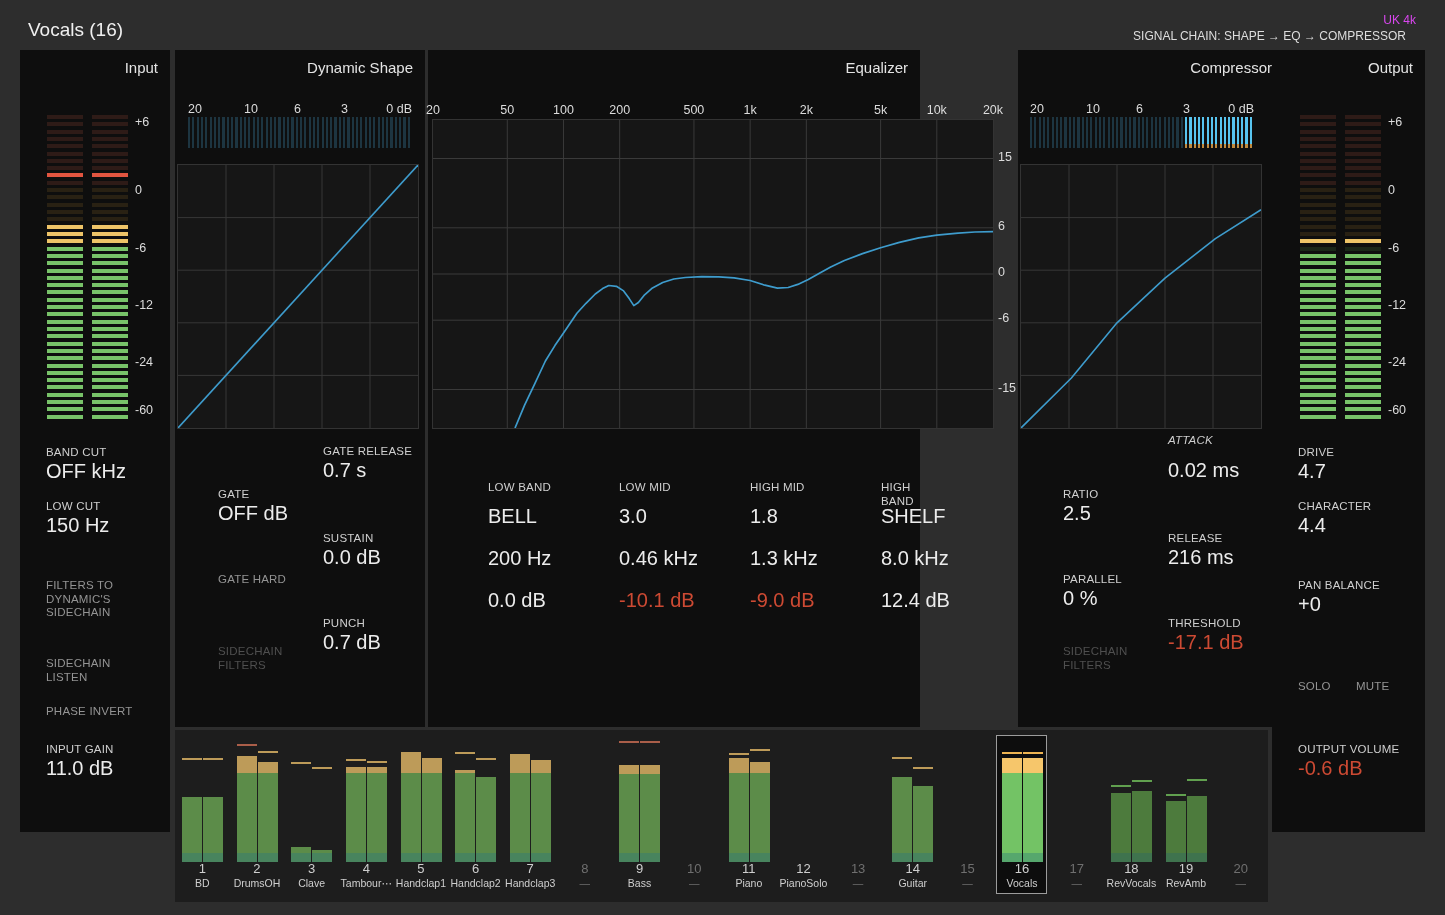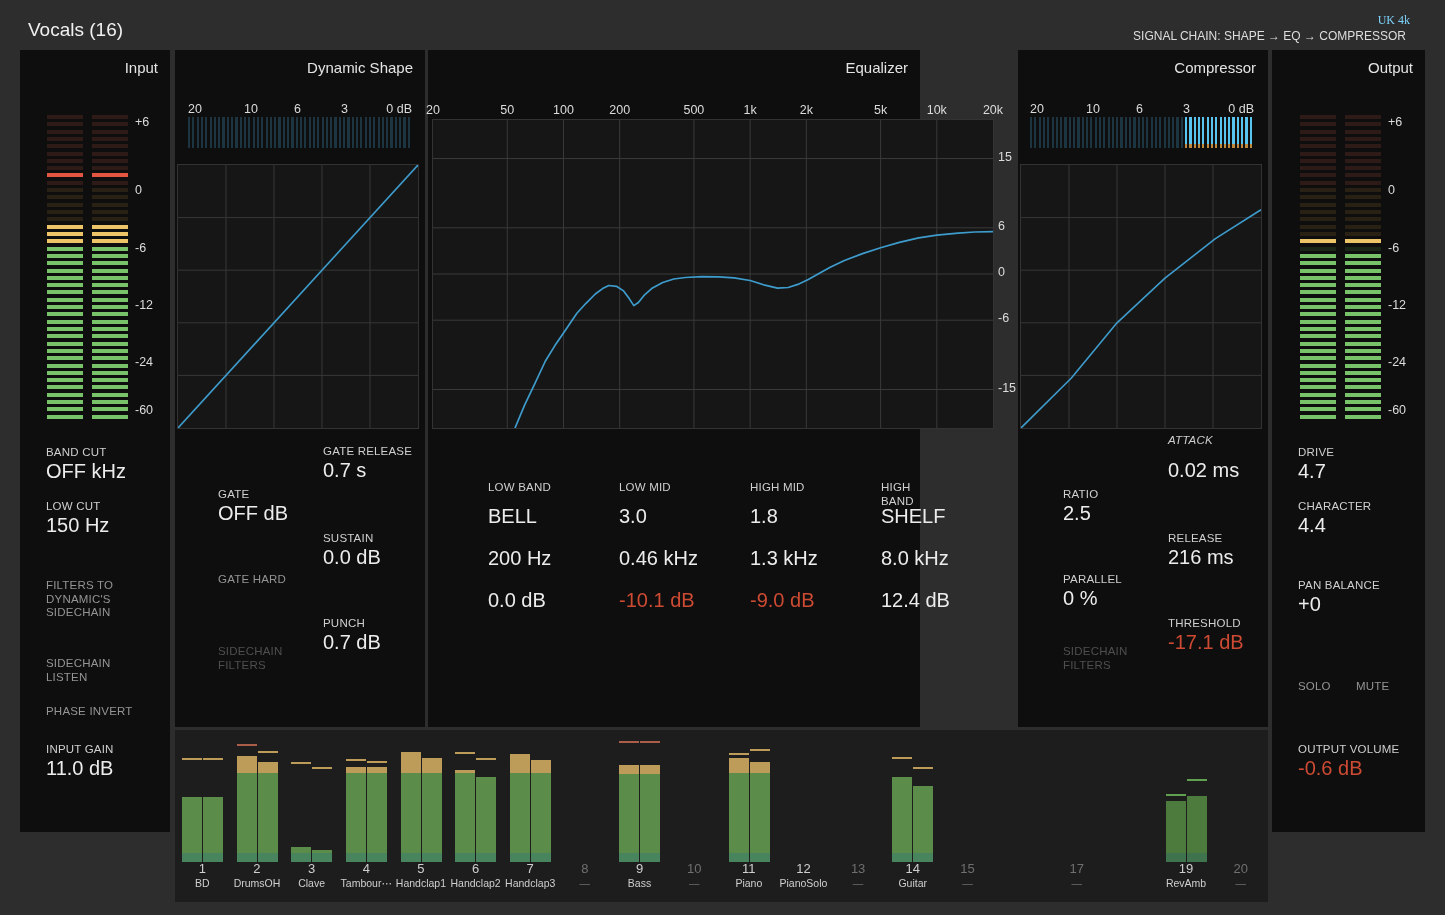--- a/index.html
+++ b/index.html
@@ -40,21 +40,21 @@
   .bar-cap.selected{background:#f6c66b;}
   .bar-peak{position:absolute;width:100%;height:2px;}
   .ch-num{position:absolute;top:131px;width:100%;text-align:center;font-size:13px;color:#cfcfcf;}
   .ch-name{position:absolute;top:147px;width:100%;text-align:center;font-size:10.5px;color:#cfcfcf;white-space:nowrap;}
   .channel.empty .ch-num,.channel.empty .ch-name{color:#6f6f6f;}
 </style>
 </head>
 <body>
 
 <div style="position:absolute;left:28px;top:19px;font-size:19px;color:#f0f0f0;">Vocals (16)</div>
-<div style="position:absolute;right:35px;top:13px;font-size:12px;color:#7dd3fc;font-family:Liberation Serif, serif;">UK 4k</div>
+<div style="position:absolute;right:29px;top:13px;font-size:12px;color:#d946ef;">UK 4k</div>
 <div style="position:absolute;right:39px;top:29px;font-size:12px;color:#dedede;">SIGNAL CHAIN: SHAPE → EQ → COMPRESSOR</div>
 
 <div class="panel" style="left:20px;top:50px;width:150px;height:782px;">
   <div class="panel-title">Input</div>
   <div class="vmeter" id="input-meter" style="left:27px;top:65px;">
       <div class="vm-bar" style="left: 0px;">
         <div class="vm-seg" style="top: 0px; background: rgb(46, 27, 23);"></div>
         <div class="vm-seg" style="top: 7.31px; background: rgb(46, 27, 23);"></div>
         <div class="vm-seg" style="top: 14.62px; background: rgb(46, 27, 23);"></div>
         <div class="vm-seg" style="top: 21.93px; background: rgb(46, 27, 23);"></div>
@@ -303,21 +303,21 @@
   <div class="val" style="left:322px;top:455px;">1.8</div>
   <div class="val" style="left:322px;top:497px;">1.3 kHz</div>
   <div class="val neg" style="left:322px;top:539px;">-9.0 dB</div>
 
   <div class="lab" style="left:453px;top:431px;">HIGH BAND</div>
   <div class="val" style="left:453px;top:455px;">SHELF</div>
   <div class="val" style="left:453px;top:497px;">8.0 kHz</div>
   <div class="val" style="left:453px;top:539px;">12.4 dB</div>
 </div>
 
-<div class="panel" style="left:1018px;top:50px;width:250px;height:677px;">
+<div class="panel" style="left:1018px;top:50px;width:250px;height:677px;padding-left:16px;">
   <div class="panel-title">Compressor</div>
   <div class="grmeter" id="comp-gr" style="left:12px;top:67px;">
       <div class="gr-ticks">
         <div class="gr-tick" style="left: 0px; background: rgb(29, 53, 65);"></div>
         <div class="gr-tick" style="left: 4.31px; background: rgb(29, 53, 65);"></div>
         <div class="gr-tick" style="left: 8.62px; background: rgb(29, 53, 65);"></div>
         <div class="gr-tick" style="left: 12.92px; background: rgb(29, 53, 65);"></div>
         <div class="gr-tick" style="left: 17.23px; background: rgb(29, 53, 65);"></div>
         <div class="gr-tick" style="left: 21.54px; background: rgb(29, 53, 65);"></div>
         <div class="gr-tick" style="left: 25.85px; background: rgb(29, 53, 65);"></div>
@@ -679,25 +679,56 @@
           </div>
         </div>
         <div class="ch-num">14</div>
         <div class="ch-name">Guitar</div>
       </div>
       <div class="channel empty" style="left: 765.1px; width: 54.65px;">
         <div class="ch-bars"></div>
         <div class="ch-num">15</div>
         <div class="ch-name">—</div>
       </div>
+      <div class="channel" style="left: 819.75px; width: 54.65px;">
+        <div class="ch-border"></div>
+        <div class="ch-bars">
+          <div class="ch-bar" style="left: 0px;">
+            <div class="bar-green selected" style="height: 89.1px;"></div>
+            <div class="bar-cap selected" style="bottom: 89.1px; height: 14.9px;"></div>
+            <div class="bar-peak" style="bottom: 108px; background: rgb(238, 180, 82);"></div>
+          </div>
+          <div class="ch-bar" style="left: 21px;">
+            <div class="bar-green selected" style="height: 89.1px;"></div>
+            <div class="bar-cap selected" style="bottom: 89.1px; height: 14.9px;"></div>
+            <div class="bar-peak" style="bottom: 108px; background: rgb(238, 180, 82);"></div>
+          </div>
+        </div>
+        <div class="ch-num">16</div>
+        <div class="ch-name">Vocals</div>
+      </div>
       <div class="channel empty" style="left: 874.4px; width: 54.65px;">
         <div class="ch-bars"></div>
         <div class="ch-num">17</div>
         <div class="ch-name">—</div>
       </div>
+      <div class="channel" style="left: 929.05px; width: 54.65px;">
+        <div class="ch-bars">
+          <div class="ch-bar" style="left: 0px;">
+            <div class="bar-green rev" style="height: 68.9px;"></div>
+            <div class="bar-peak" style="bottom: 75.3px; background: rgb(97, 160, 79);"></div>
+          </div>
+          <div class="ch-bar" style="left: 21px;">
+            <div class="bar-green rev" style="height: 71.2px;"></div>
+            <div class="bar-peak" style="bottom: 79.7px; background: rgb(97, 160, 79);"></div>
+          </div>
+        </div>
+        <div class="ch-num">18</div>
+        <div class="ch-name">RevVocals</div>
+      </div>
       <div class="channel" style="left: 983.7px; width: 54.65px;">
         <div class="ch-bars">
           <div class="ch-bar" style="left: 0px;">
             <div class="bar-green rev" style="height: 61.2px;"></div>
             <div class="bar-peak" style="bottom: 65.9px; background: rgb(97, 160, 79);"></div>
           </div>
           <div class="ch-bar" style="left: 21px;">
             <div class="bar-green rev" style="height: 66.2px;"></div>
             <div class="bar-peak" style="bottom: 81px; background: rgb(97, 160, 79);"></div>
           </div>

